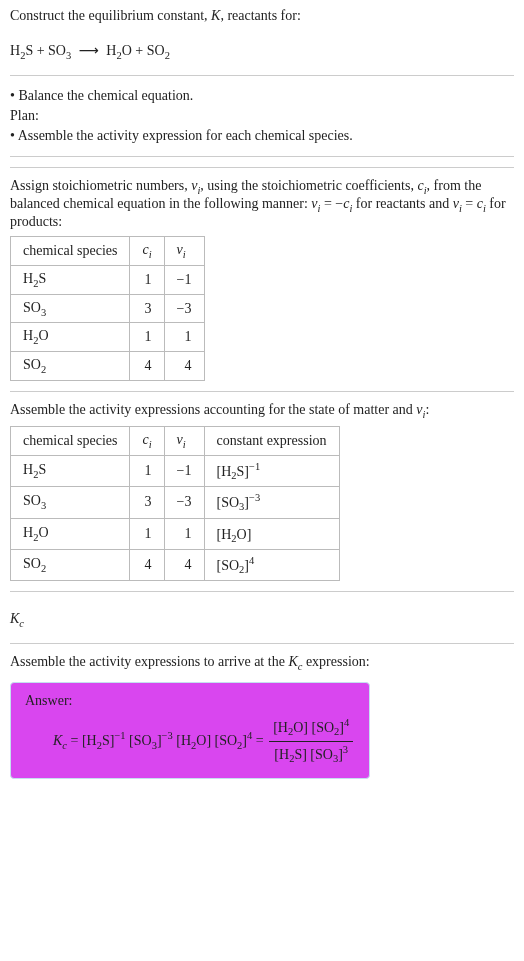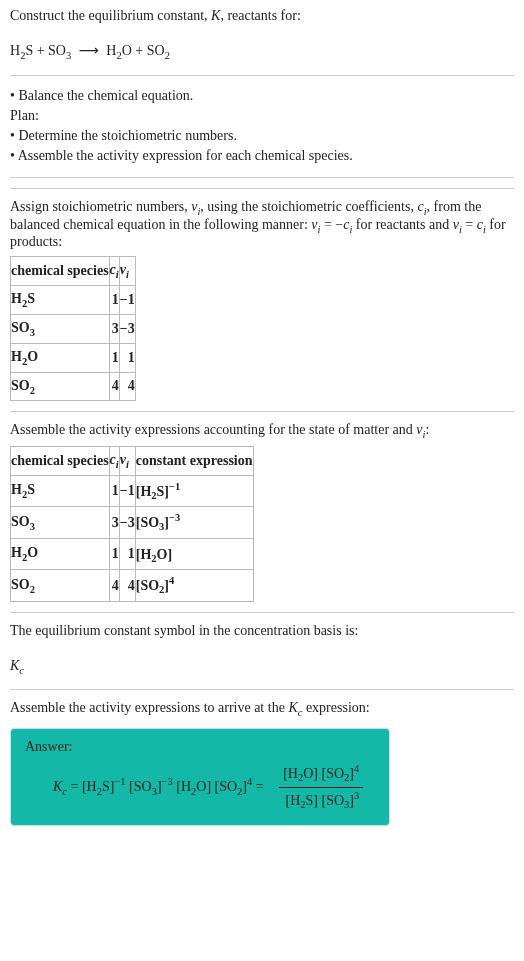--- a/index.html
+++ b/index.html
@@ -36,40 +36,40 @@
     }
     .arrow {
       margin: 0 4px;
     }
     table {
       border-collapse: collapse;
       margin-top: 6px;
     }
     td, th {
       border: 1px solid #bbb;
-      padding: 5px 0;
+      padding: 5px 12px;
       text-align: left;
-      font-weight: bold;
+      font-weight: normal;
     }
     td.num {
       text-align: right;
     }
     .answer-box {
-      background: #14b8a6;
+      background: #d946ef;
       border: 1px solid #c5e0f0;
       border-radius: 4px;
       padding: 10px 14px;
       margin-top: 6px;
       display: inline-block;
     }
     .frac {
       display: inline-block;
-      text-align: right;
+      text-align: center;
       vertical-align: middle;
-      margin: 0 12px;
+      margin: 0 2px;
     }
     .frac .num {
       display: block;
       border-bottom: 1px solid #222;
       padding: 0 4px;
     }
     .frac .den {
       display: block;
       padding: 0 4px;
     }
@@ -96,21 +96,20 @@
   <span>H</span><span class="sub">2</span><span>S</span><span> + </span><span>SO</span><span class="sub">3</span>
   <span class="arrow">⟶</span>
   <span>H</span><span class="sub">2</span><span>O</span><span> + </span><span>SO</span><span class="sub">2</span>
 </div>
 
 <hr>
 
 <div class="section">
   <div class="plan-line">• Balance the chemical equation.</div>
   <div class="plan-line">Plan:</div>
-  <div class="plan-line">• Determine the stoichiometric numbers.</div>
   <div class="plan-line">• Assemble the activity expression for each chemical species.</div>
 </div>
 
 <hr>
 
 <div class="section">
 </div>
 
 <hr>
 
@@ -185,21 +184,20 @@
     <td class="num">4</td>
     <td class="num">4</td>
     <td><span>[SO</span><span class="sub">2</span><span>]</span><span class="sup">4</span></td>
   </tr>
 </tbody>
   </table>
 
 <hr>
 
 <div class="section">
-  <div>The equilibrium constant symbol in the concentration basis is:</div>
   <div class="eq-line"><span class="italic">K</span><span class="sub italic">c</span></div>
 </div>
 
 <hr>
 
 <div class="section">
   <span>Assemble the activity expressions to arrive at the </span><span class="italic">K</span><span class="sub italic">c</span><span> expression:</span>
 </div>
 
 <div class="answer-box">

